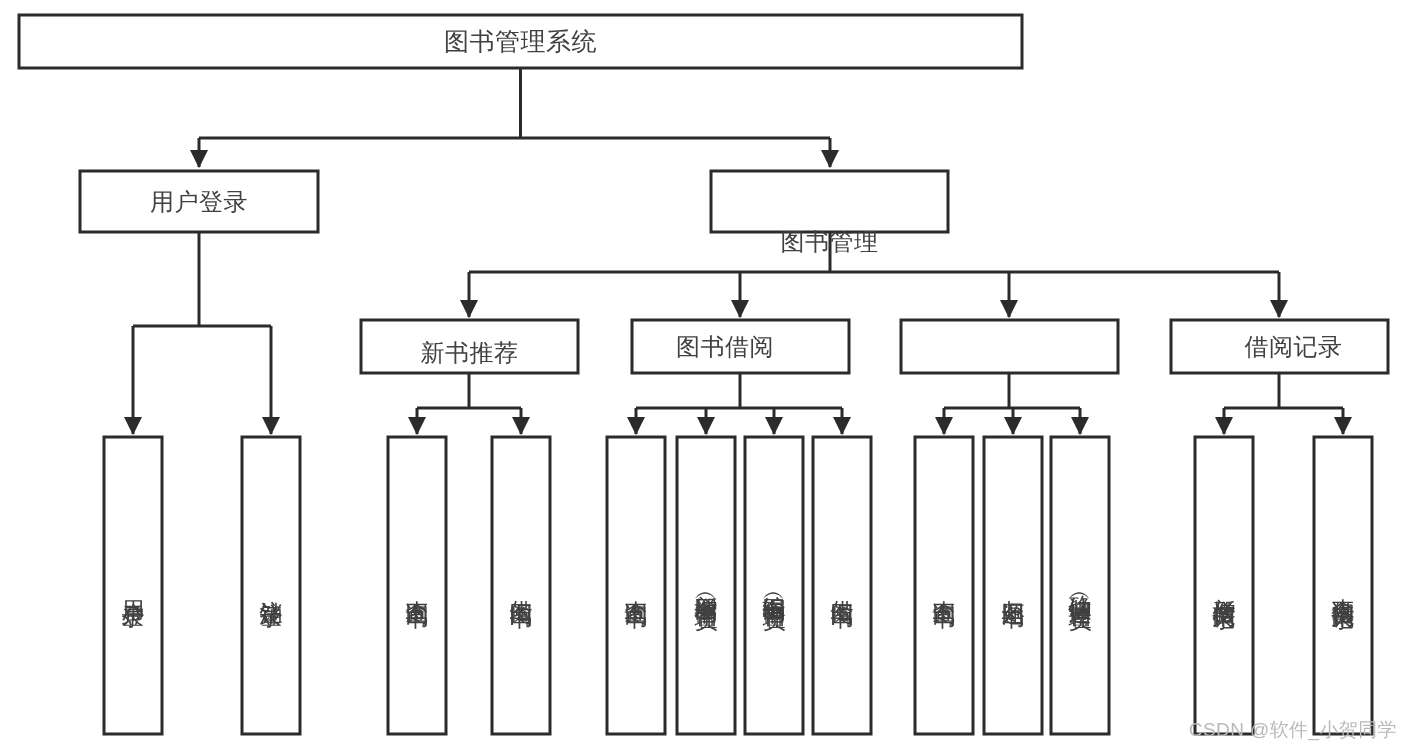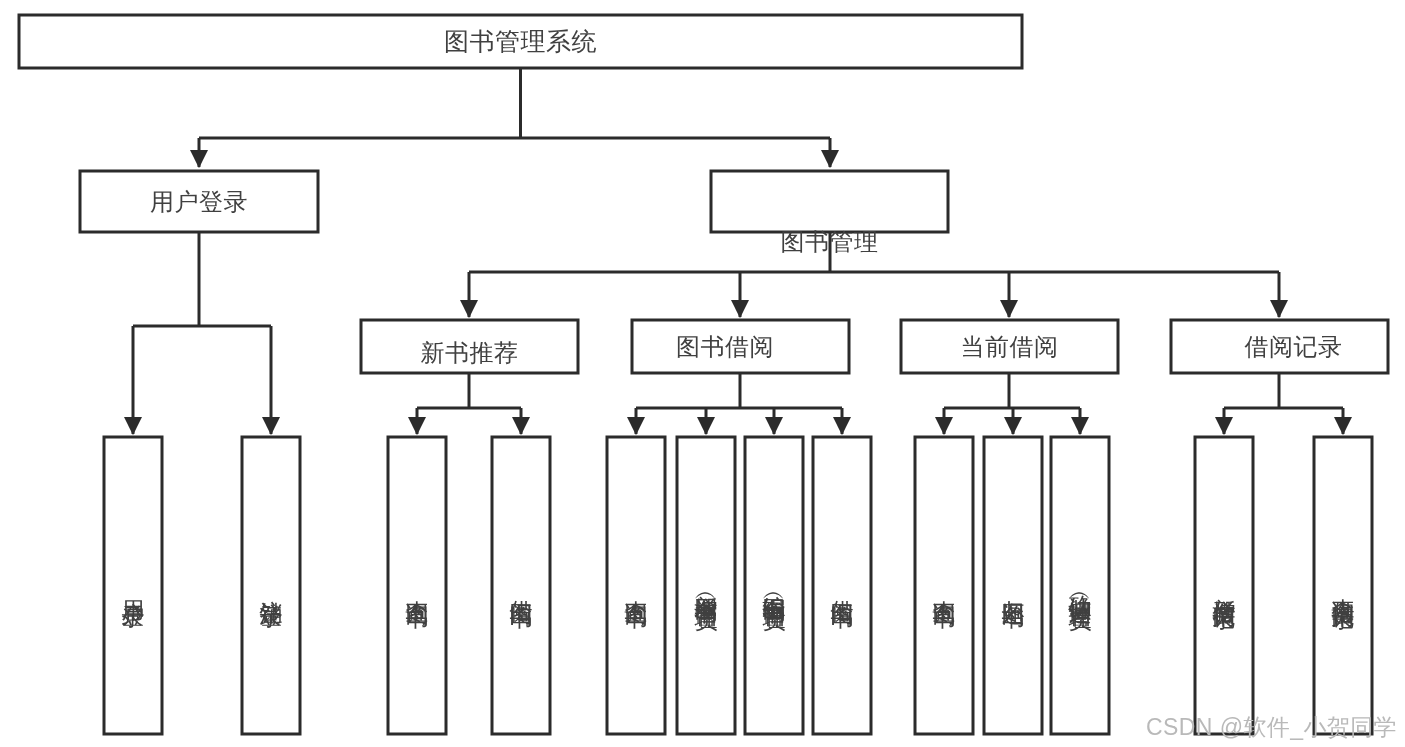--- a/index.html
+++ b/index.html
@@ -61,21 +61,21 @@
     writing-mode: vertical-rl;
     text-orientation: upright;
     font-size: 23px;
     letter-spacing: 2px;
     white-space: nowrap;
   }
   .watermark {
     position: absolute;
     right: 8px;
     bottom: 4px;
-    font-size: 23px;
+    font-size: 19px;
     color: #b9b9b9;
     font-family: "Liberation Sans", "DejaVu Sans", sans-serif;
     letter-spacing: 0.4px;
     white-space: nowrap;
   }
 </style>
 </head>
 <body>
 
 <div id="diagram-root">
@@ -156,21 +156,20 @@
     <rect class="node-rect leaf" x="1314" y="437" width="58" height="297"></rect>
   </svg>
 
   <div class="node-label" style="left:19px; top:15px; width:1003px; height:53px; font-size:25px;">图书管理系统</div>
 
   <div class="node-label" style="left:80px; top:171px; width:238px; height:61px;">用户登录</div>
   <div class="node-label" style="left:711px; top:171px; width:237px; height:61px;margin-top:40px;">图书管理</div>
 
   <div class="node-label" style="left:361px; top:320px; width:217px; height:65px;">新书推荐</div>
   <div class="node-label" style="left:632px; top:320px; width:186px; height:53px;">图书借阅</div>
-  <div class="node-label" style="left:901px; top:320px; width:217px; height:53px;">当前借阅</div>
   <div class="node-label" style="left:1171px; top:320px; width:245px; height:53px;">借阅记录</div>
 
   <div class="node-label vertical" style="left:104px; top:437px; width:58px; height:297px;">用户登录</div>
   <div class="node-label vertical" style="left:242px; top:437px; width:58px; height:297px;">注销登录</div>
 
   <div class="node-label vertical" style="left:388px; top:437px; width:58px; height:297px;">查询图书</div>
   <div class="node-label vertical" style="left:492px; top:437px; width:58px; height:297px;">借阅图书</div>
 
   <div class="node-label vertical" style="left:607px; top:437px; width:58px; height:297px;">查询图书</div>
   <div class="node-label vertical" style="left:677px; top:437px; width:58px; height:297px;">新增图书（管理员）</div>

